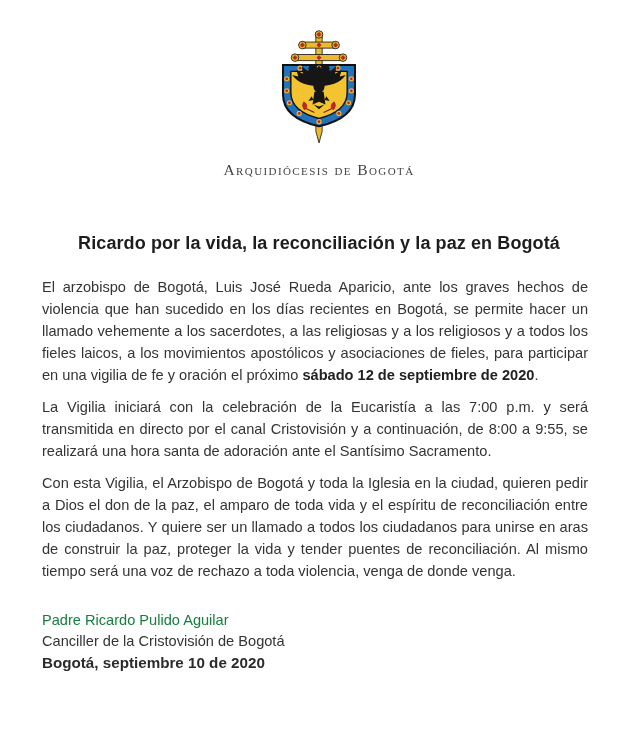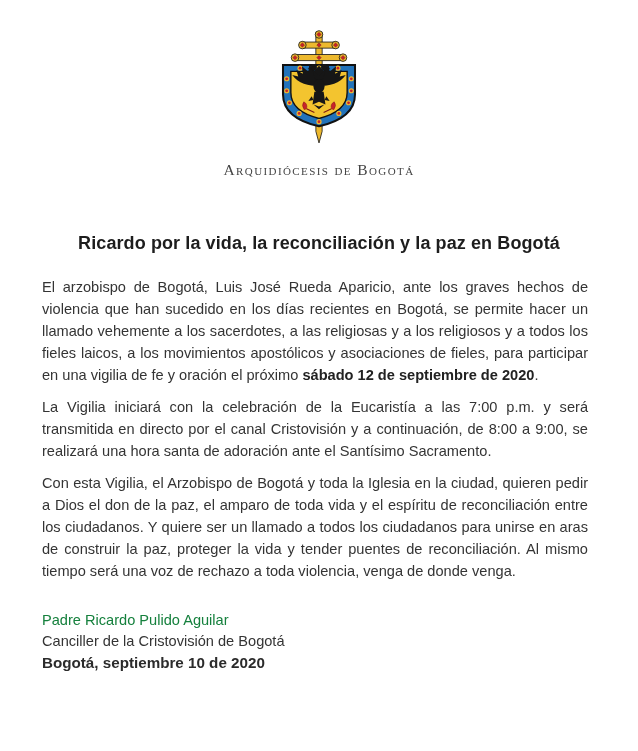--- a/index.html
+++ b/index.html
@@ -137,21 +137,21 @@
         <path d="M38.5,87.5 L47,91.5 M65.5,87.5 L57,91.5" stroke="#7a1616" stroke-width="1.1" fill="none"></path>
       </g>
     </svg>
     <div class="wordmark">Arquidiócesis de Bogotá</div>
   </div>
 
   <h1 class="doc-title">Ricardo por la vida, la reconciliación y la paz en Bogotá</h1>
 
   <div class="content">
     <p><span>El arzobispo de Bogotá, Luis José Rueda Aparicio, ante los graves hechos de violencia que han sucedido en los días recientes en Bogotá, se permite hacer un llamado vehemente a los sacerdotes, a las religiosas y a los religiosos y a todos los fieles laicos, a los movimientos apostólicos y asociaciones de fieles, para participar en una vigilia de fe y oración el próximo </span><b>sábado 12 de septiembre de 2020</b><span>.</span></p>
-    <p>La Vigilia iniciará con la celebración de la Eucaristía a las 7:00 p.m. y será transmitida en directo por el canal Cristovisión y a continuación, de 8:00 a 9:00, se realizará una hora santa de adoración ante el Santísimo Sacramento.</p>
+    <p>La Vigilia iniciará con la celebración de la Eucaristía a las 7:00 p.m. y será transmitida en directo por el canal Cristovisión y a continuación, de 8:00 a 9:55, se realizará una hora santa de adoración ante el Santísimo Sacramento.</p>
     <p>Con esta Vigilia, el Arzobispo de Bogotá y toda la Iglesia en la ciudad, quieren pedir a Dios el don de la paz, el amparo de toda vida y el espíritu de reconciliación entre los ciudadanos. Y quiere ser un llamado a todos los ciudadanos para unirse en aras de construir la paz, proteger la vida y tender puentes de reconciliación. Al mismo tiempo será una voz de rechazo a toda violencia, venga de donde venga.</p>
   </div>
 
   <div class="signature">
     <div class="sig-name">Padre Ricardo Pulido Aguilar</div>
     <div class="sig-role">Canciller de la Cristovisión de Bogotá</div>
     <div class="sig-date">Bogotá, septiembre 10 de 2020</div>
   </div>
 
 </div>

